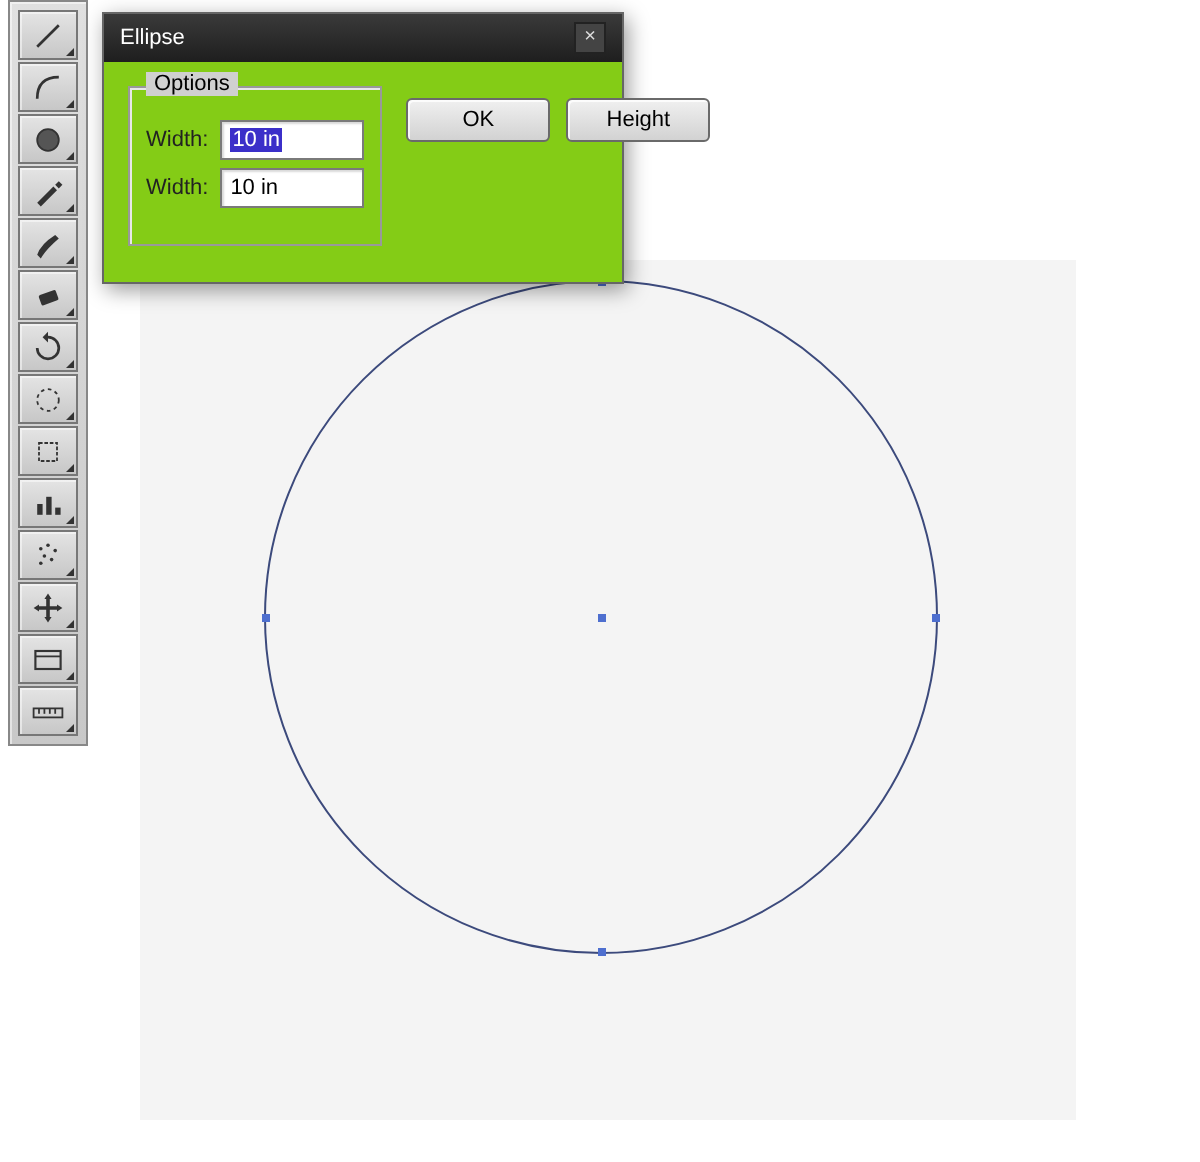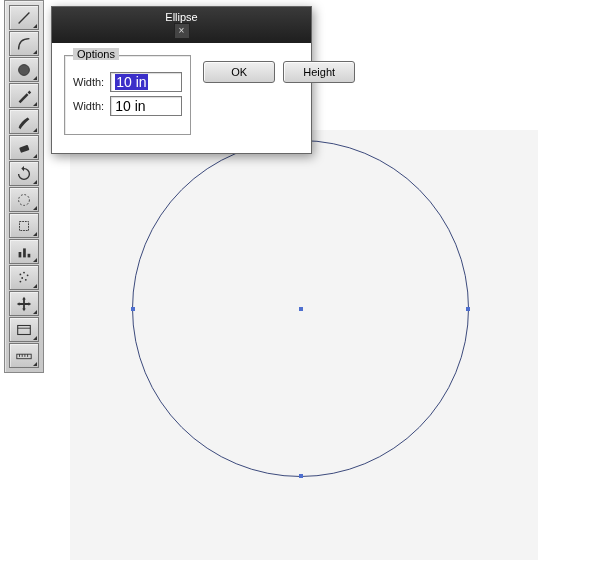--- a/index.html
+++ b/index.html
@@ -76,28 +76,27 @@
     box-shadow:2px 3px 10px rgba(0,0,0,0.4);
   }
   .titlebar {
     background:linear-gradient(to bottom,#3a3a3a,#1e1e1e);
     color:#fff;
     padding:4px 8px;
     font-size:11px;
     display:flex;
     justify-content:space-between;
     align-items:center;
-    flex-direction:column;
   }
   .titlebar .x { width:14px;height:14px;background:#444;border:1px solid #222;display:flex;align-items:center;justify-content:center;color:#ddd;font-size:10px;line-height:1;}
   .body {
     padding:12px 12px 18px 12px;
     display:flex;
     gap:12px;
-    background:#ffffff;
+    background:#84cc16;
   }
   .fieldset{
     border:1px solid #999;
     padding:12px 8px 14px 8px;
     position:relative;
     width:146px;
     box-shadow: inset 1px 1px 0 #e8e8e8;
   }
   .legend{
     position:absolute;
@@ -109,21 +108,21 @@
   }
   .row{display:flex;align-items:center;justify-content:flex-start;margin:4px 0;gap:6px;}
   .row label{font-size:11px;color:#222;}
   .inputwrap{
     width:62px;
     height:18px;
     border:1px solid #7a7a7a;
     background:#fff;
     box-shadow: inset 1px 1px 1px rgba(0,0,0,0.15);
     padding:0 4px;
-    font-size:14px;
+    font-size:11px;
     line-height:18px;
     white-space:nowrap;
     overflow:hidden;
   }
   .sel { background:#3b2fc9;color:#fff;padding:0 1px;}
   .btncol{display:flex;flex-direction:row;gap:8px;margin-top:6px;}
   .btn{
     width:70px;height:20px;
     background:linear-gradient(to bottom,#f0f0f0,#d2d2d2);
     border:1px solid #6a6a6a;

